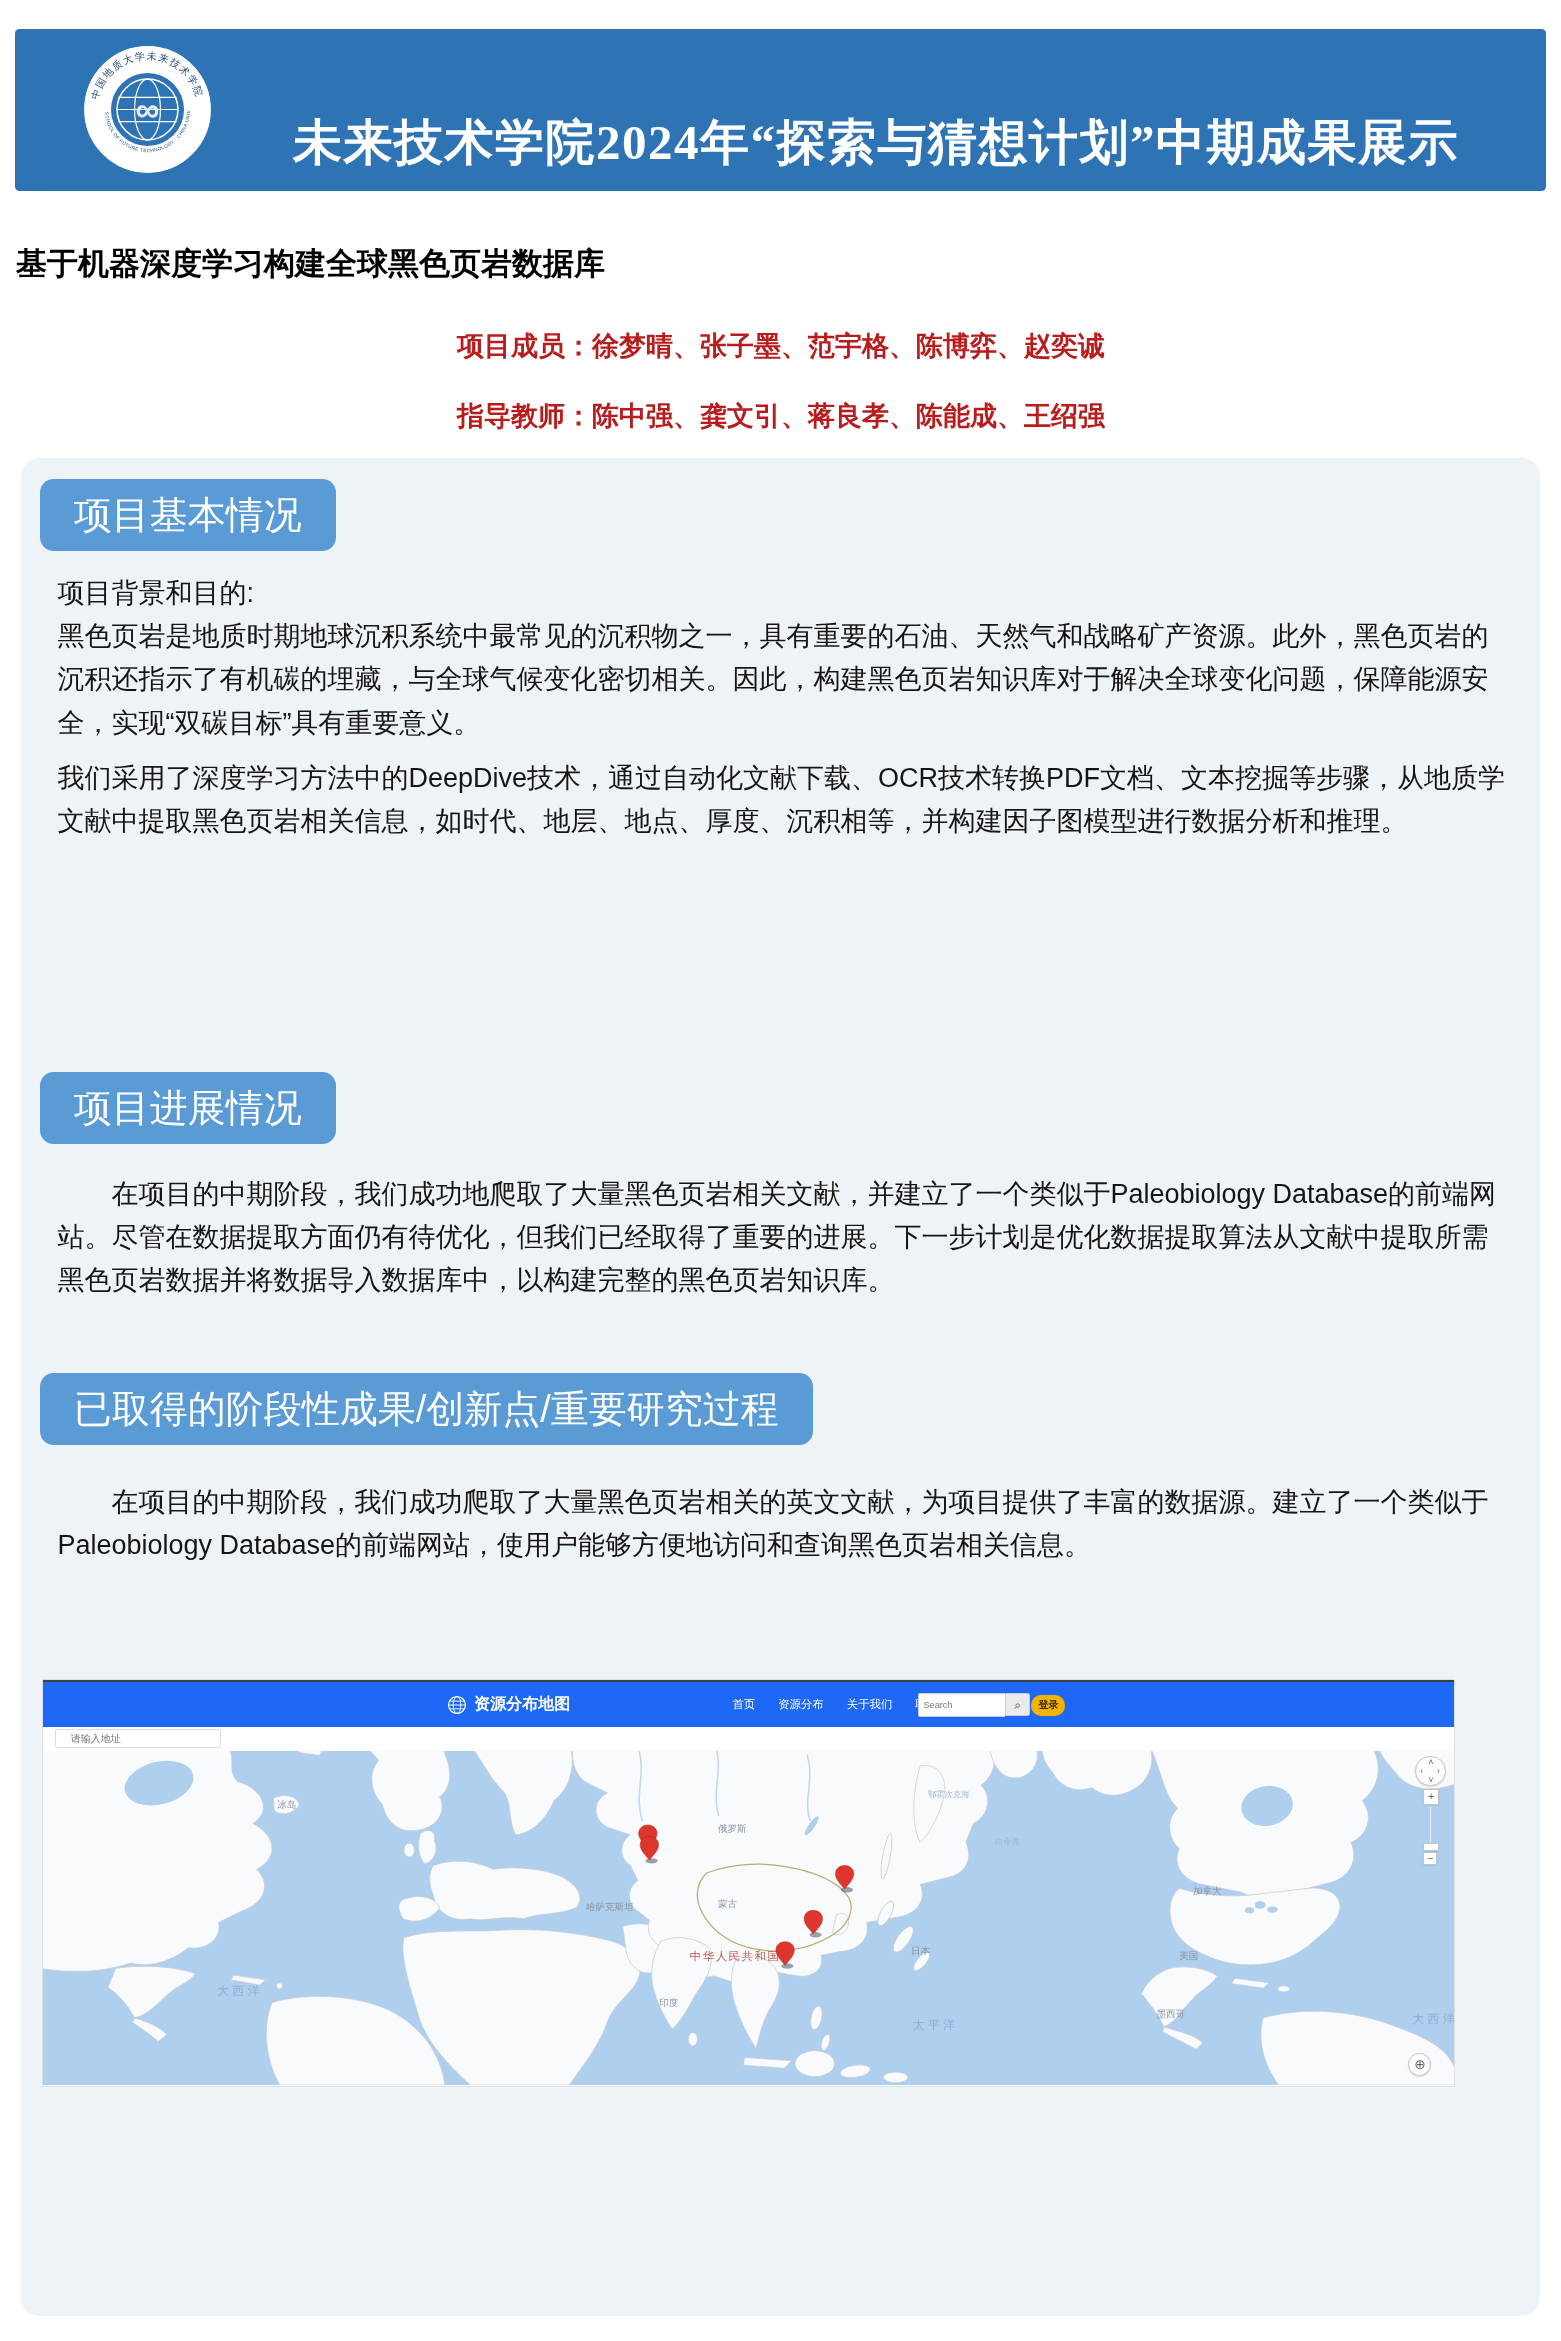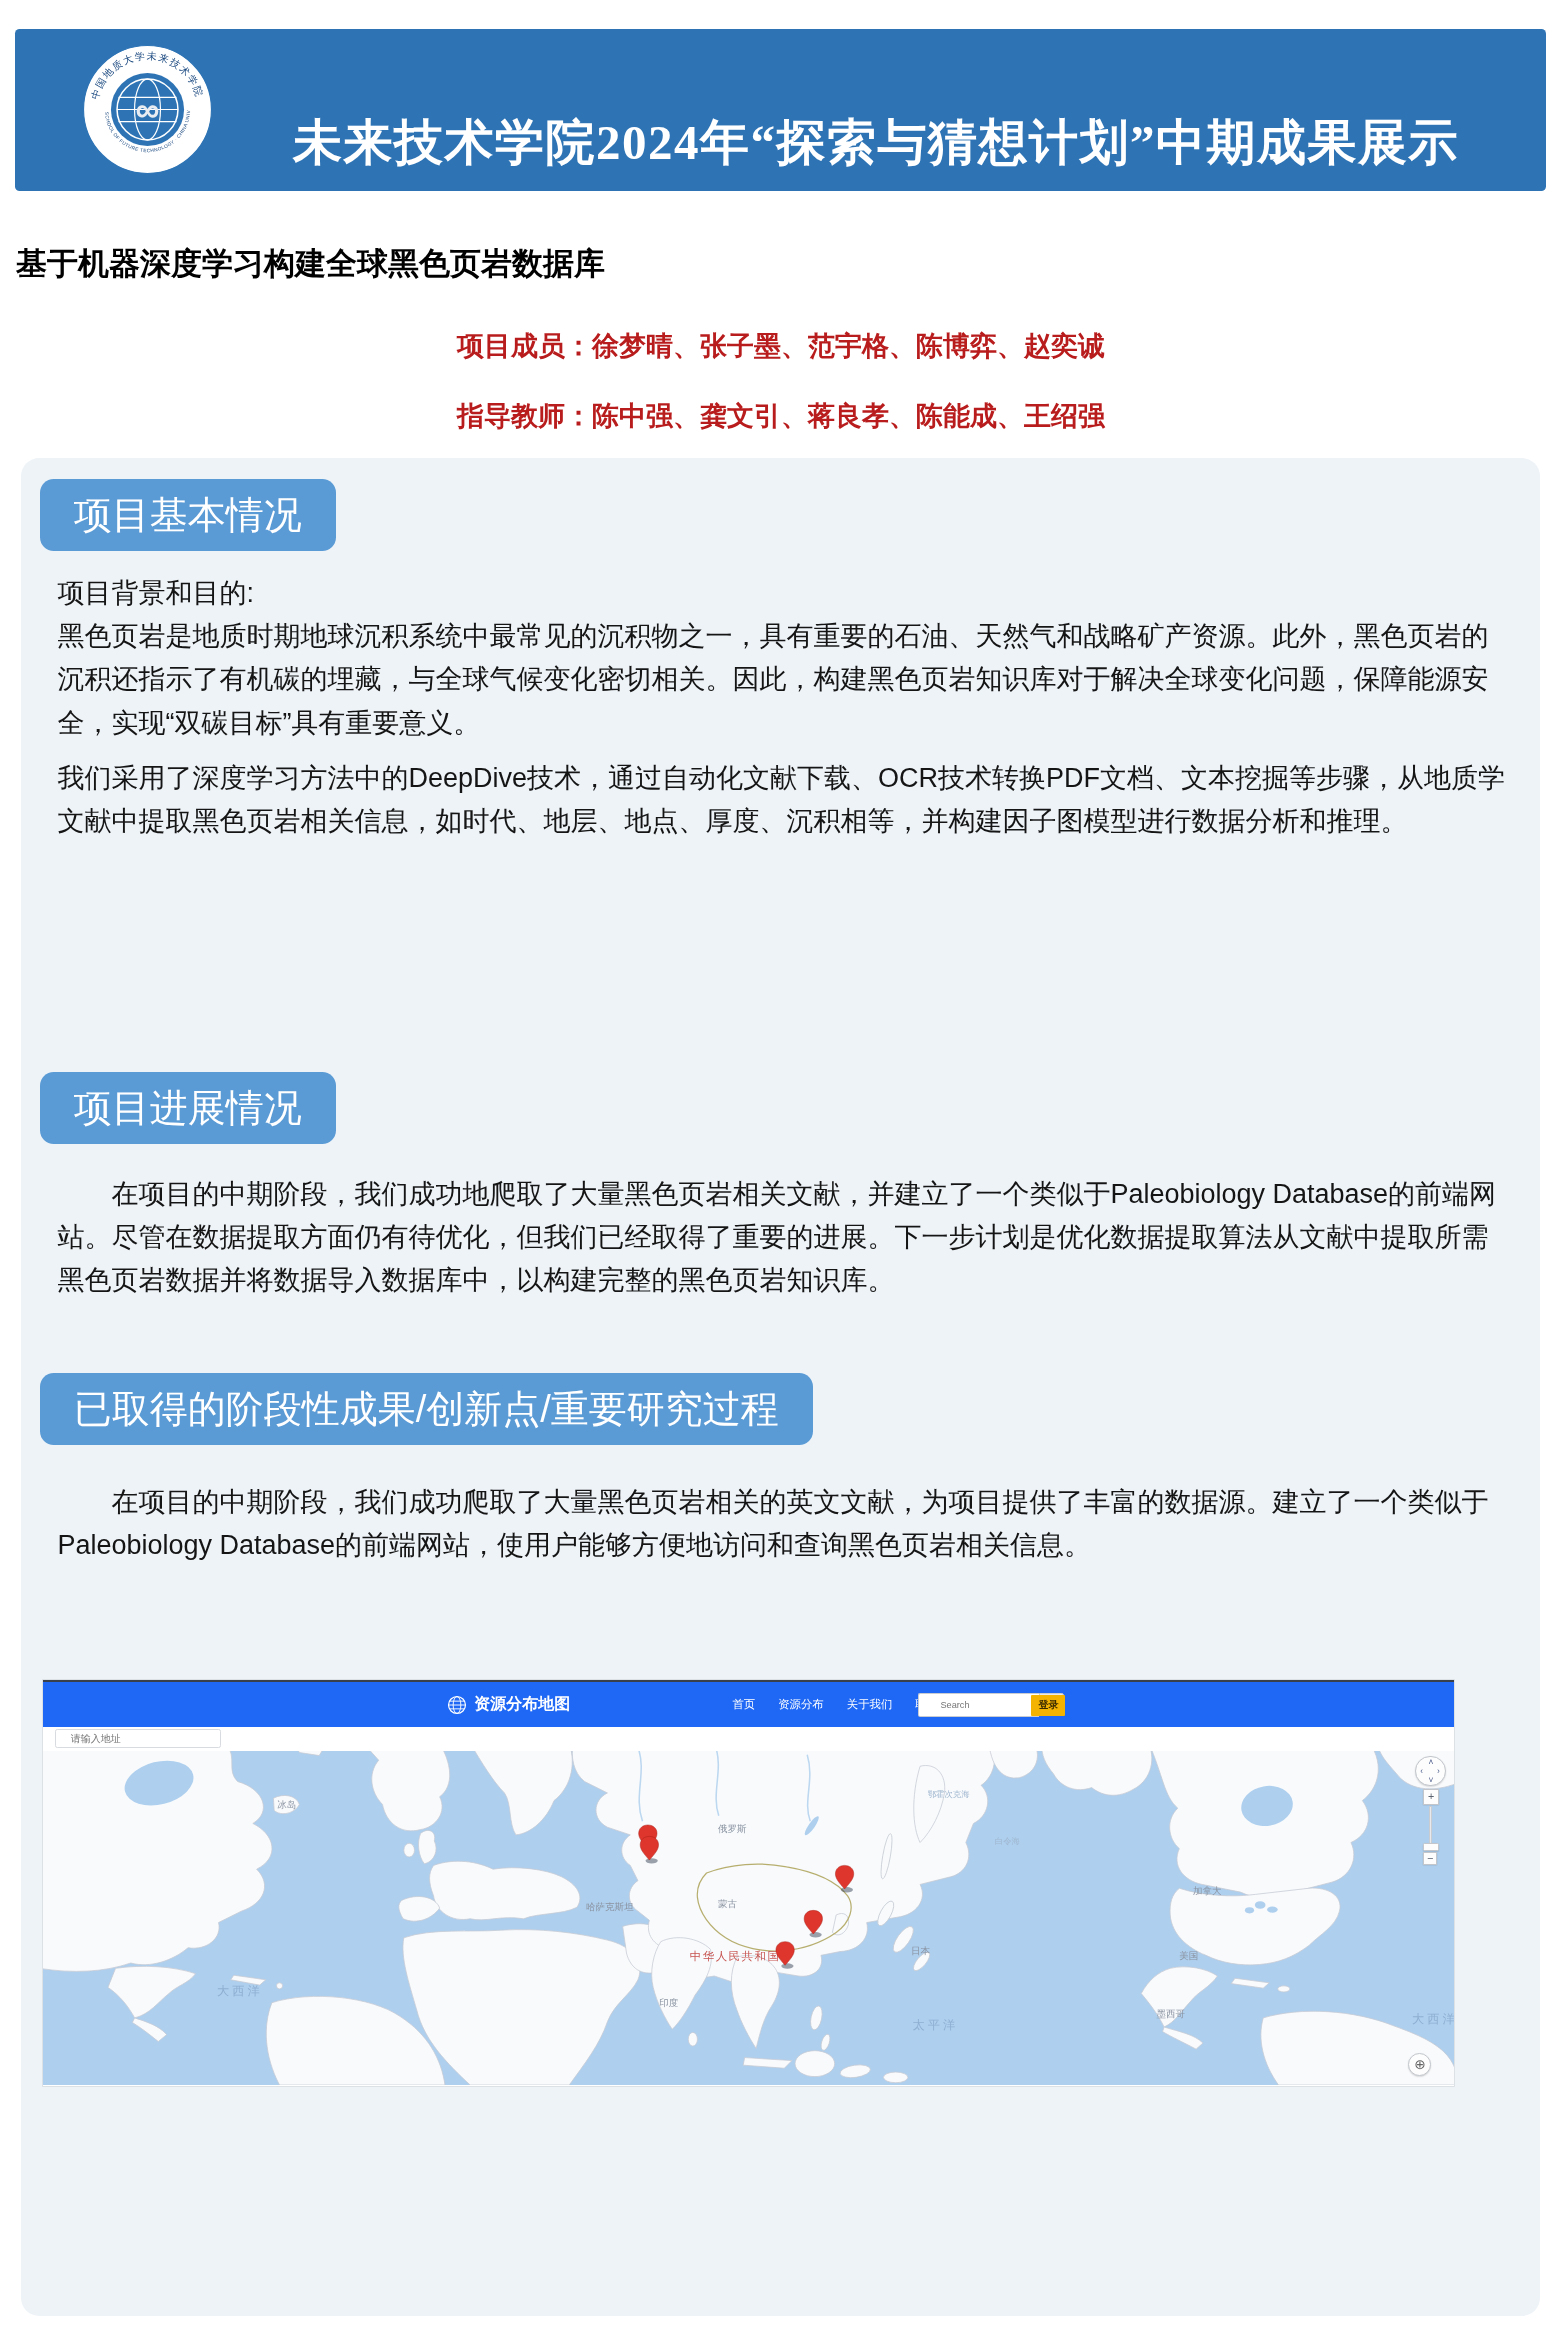--- a/index.html
+++ b/index.html
@@ -47,25 +47,25 @@
   .site{position:absolute;left:22px;top:1222px;width:1411px;height:406px;
         background:#fff;box-shadow:0 0 0 0.8px #d7dce2;}
   .site-nav{position:relative;height:45px;background:#1E68F5;border-top:2.3px solid #39404a;}
   .brand{position:absolute;left:404px;top:0;height:45px;display:flex;align-items:center;
          gap:6.9px;color:#fff;font-size:16px;font-weight:700;}
   .site-links{position:absolute;left:689px;top:0;height:45px;display:flex;gap:23px;
          align-items:center;color:#fff;font-size:11.4px;}
   .site-links span{cursor:pointer;}
   .searchbox{position:absolute;left:875px;top:11.4px;display:flex;height:23px;}
   .searchbox input{width:78px;height:21.4px;border:0.8px solid #c9ccd1;border-right:none;
-         border-radius:2.3px 0 0 2.3px;padding:0 21px;font-size:9.2px;color:#444;outline:none;}
+         border-radius:2.3px 0 0 2.3px;padding:0 4px;font-size:9.2px;color:#444;outline:none;}
   .searchbox button{width:24.4px;height:23px;border:0.8px solid #c9ccd1;background:#e9ebee;
          border-radius:0 2.3px 2.3px 0;color:#555;font-size:12.2px;line-height:1;cursor:pointer;}
   .login-btn{position:absolute;left:988px;top:13px;width:34px;height:20.6px;
-         background:#F5B301;border:none;border-radius:1px;color:#3a2b00;
+         background:#F5B301;border:none;border-radius:10px;color:#3a2b00;
          font-size:10px;font-weight:700;cursor:pointer;}
   .site-strip{position:relative;height:24.4px;background:#fff;}
   .addr{position:absolute;left:11.4px;top:2.3px;width:166px;height:19px;
         border:0.8px solid #d8dbe0;border-radius:2.3px;padding:0 15px;font-size:10px;
         color:#666;outline:none;box-sizing:border-box;}
   .map-wrap{position:relative;width:1411px;height:334px;background:#AECFEE;overflow:hidden;}
   .map-wrap svg.mapsvg{position:absolute;left:0;top:0;}
 
   
   .ctl{position:absolute;background:#fdfdfd;border:0.8px solid #c3c7cc;color:#5a6270;

